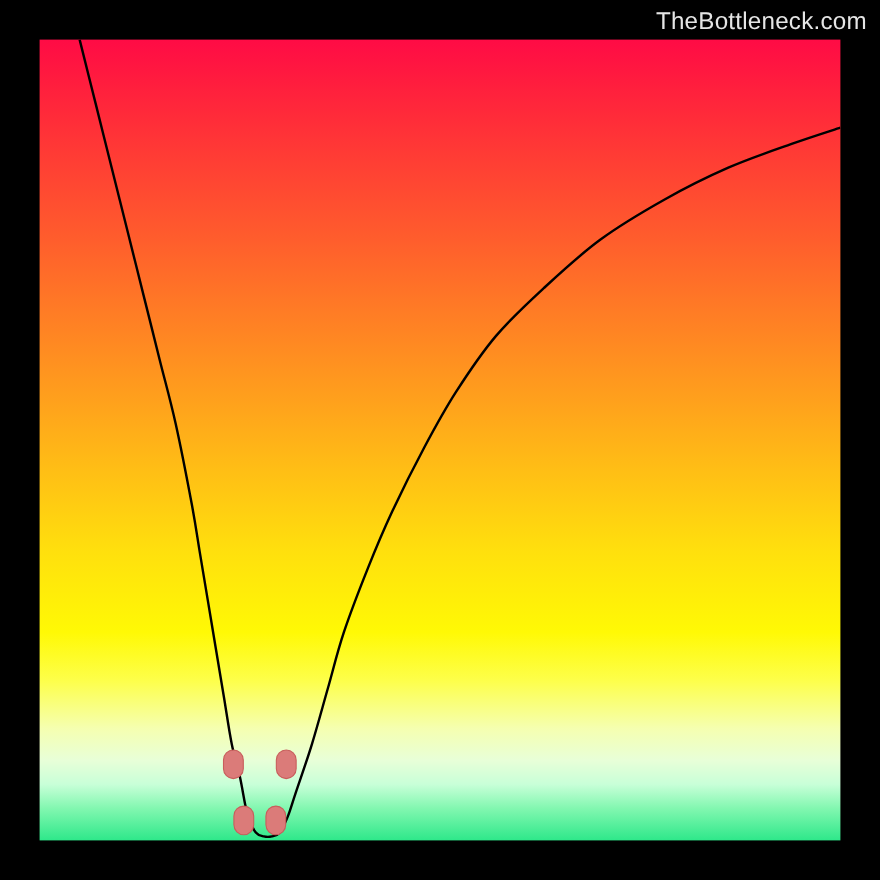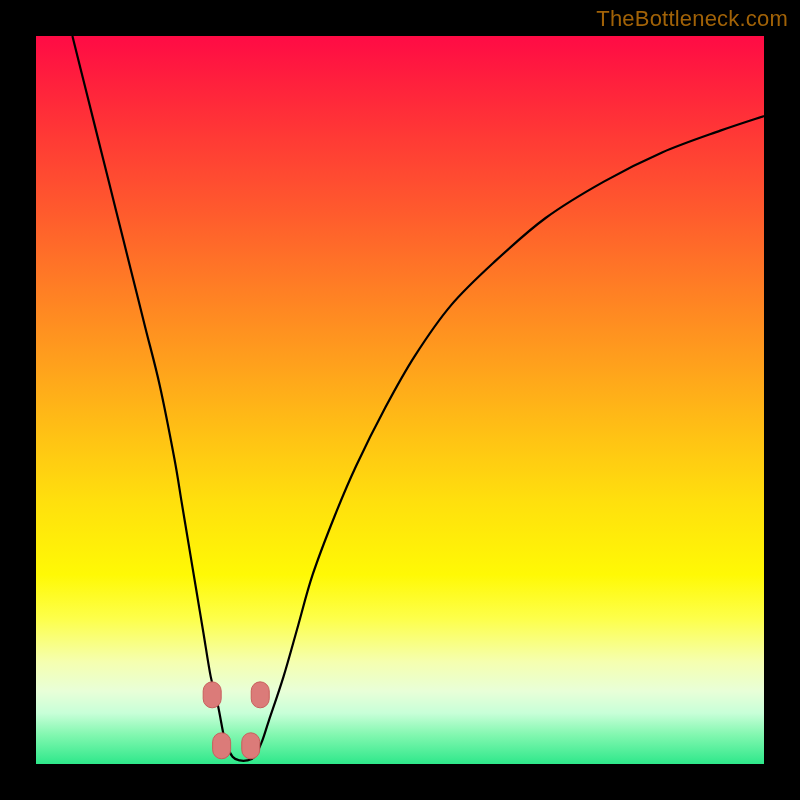--- a/index.html
+++ b/index.html
@@ -42,21 +42,21 @@
       #e8ffd8 90%,
       #c8ffd8 93%,
       #82f7b0 96%,
       #2ee88a 100%
     );
   }
   .watermark {
     position: absolute;
     top: 6px;
     right: 12px;
-    color: #a16207;
+    color: #e5e5e5;
     font-size: 22px;
     letter-spacing: 0.2px;
     user-select: none;
   }
   svg.curve {
     position: absolute;
     top: 0;
     left: 0;
   }
 </style>

